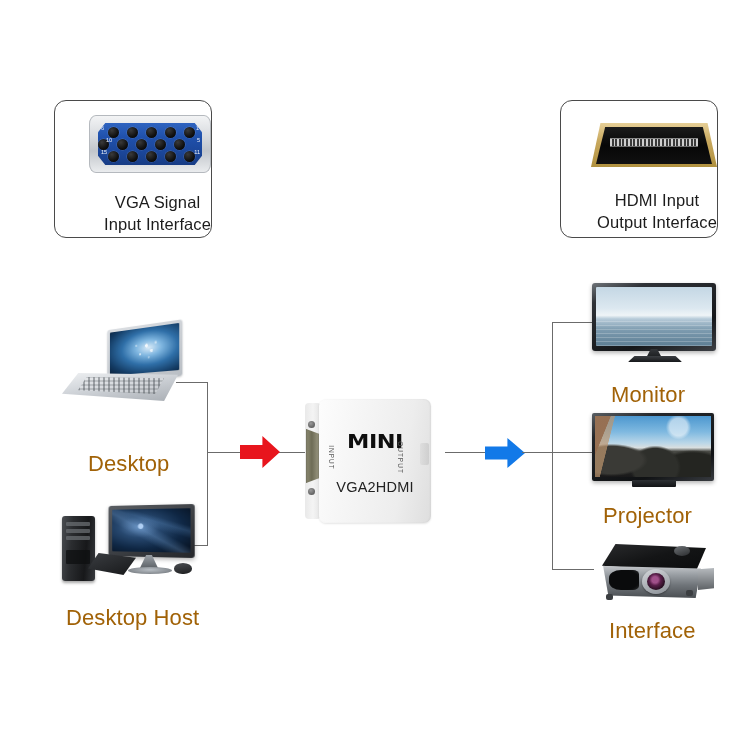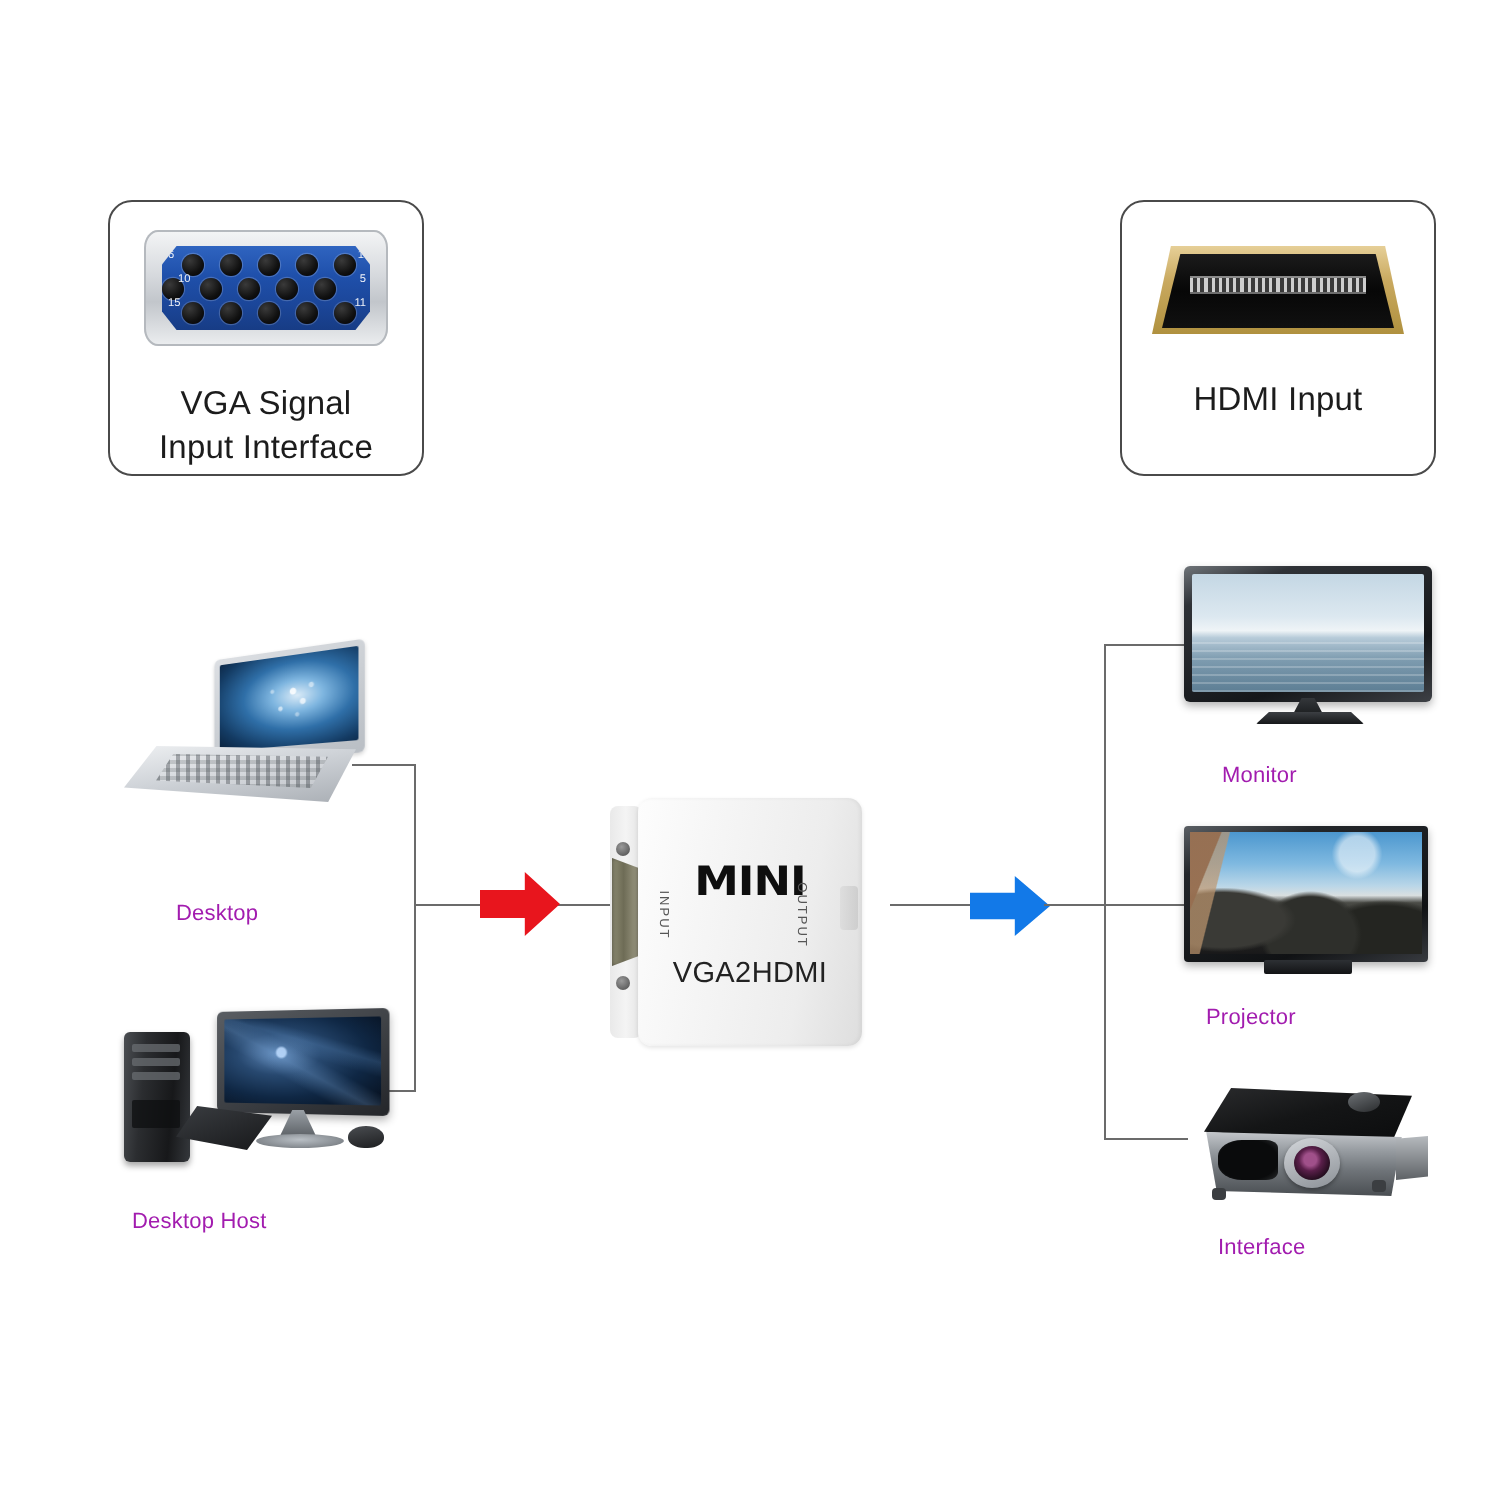--- a/index.html
+++ b/index.html
@@ -18,21 +18,21 @@
 
   
   .callout {
     position: absolute;
     box-sizing: border-box;
     border: 1.5px solid #4a4a4a;
     border-radius: 12px;
     background: #ffffff;
     display: flex;
     flex-direction: column;
-    align-items: center;
+    align-items: flex-end;
   }
   .callout-label {
     font-size: 16.5px;
     color: #1c1c1c;
     text-align: center;
     line-height: 1.32;
     letter-spacing: 0.1px;
   }
 
   
@@ -96,22 +96,22 @@
     width: 88px;
     height: 7px;
     background: repeating-linear-gradient(90deg,#cfcfcf 0px,#cfcfcf 1.6px,#3a3a3a 1.6px,#3a3a3a 3.6px);
     border-top: 1px solid #8a8a8a;
     border-bottom: 1px solid #6d6d6d;
   }
 
   
   .dev-label {
     position: absolute;
-    font-size: 11px;
-    color: #a21caf;
+    font-size: 22px;
+    color: #a16207;
     white-space: nowrap;
     letter-spacing: 0.1px;
   }
 
   
   .line-h, .line-v {
     position: absolute;
     background: #6b6b6b;
   }
   .line-h { height: 1.4px; }
@@ -522,20 +522,21 @@
   <div class="callout" id="callout-hdmi" style="left:560px; top:100px; width:158px; height:138px; padding-top:22px;">
 
     <div class="hdmi-wrap">
       <div class="hdmi-outer"></div>
       <div class="hdmi-inner"></div>
       <div class="hdmi-contacts"></div>
     </div>
 
     <div class="callout-label" style="margin-top:23px;">
       <div>HDMI Input</div>
+      <div>Output Interface</div>
     </div>
   </div>
 
   <div class="line-v" style="left:207px; top:382px; height:164px;"></div>
   <div class="line-h" style="left:176px; top:382px; width:32px;"></div>
   <div class="line-h" style="left:176px; top:545px; width:32px;"></div>
   <div class="line-h" style="left:207px; top:452px; width:35px;"></div>
   <div class="line-h" style="left:278px; top:452px; width:32px;"></div>
 
   <div class="block-arrow" id="arrow-input" style="left:240px; top:436px; width:40px; height:32px; background:#e8151d;"></div>

